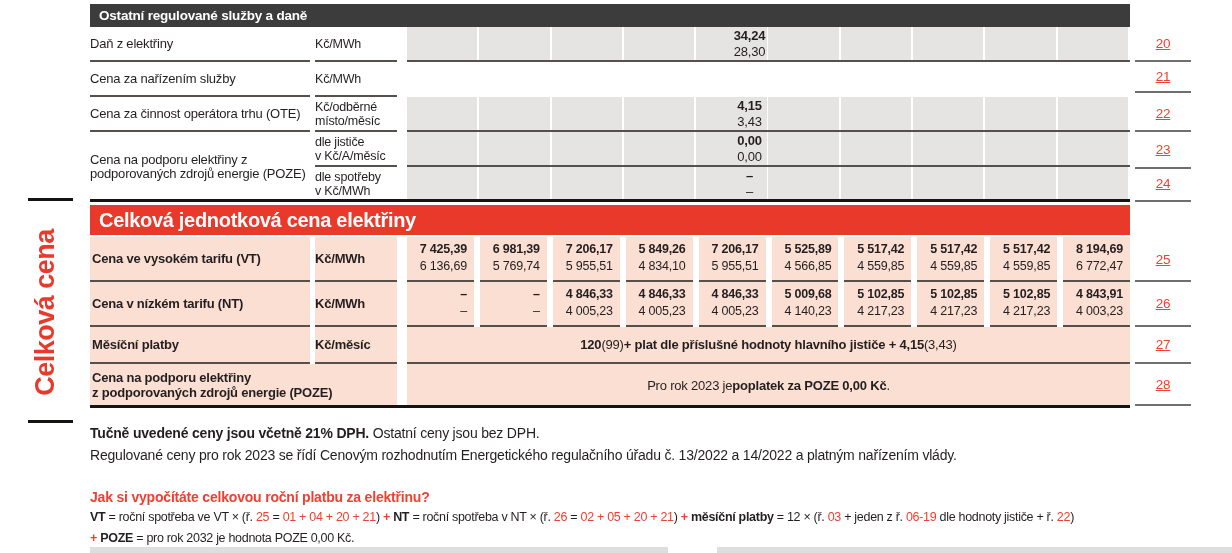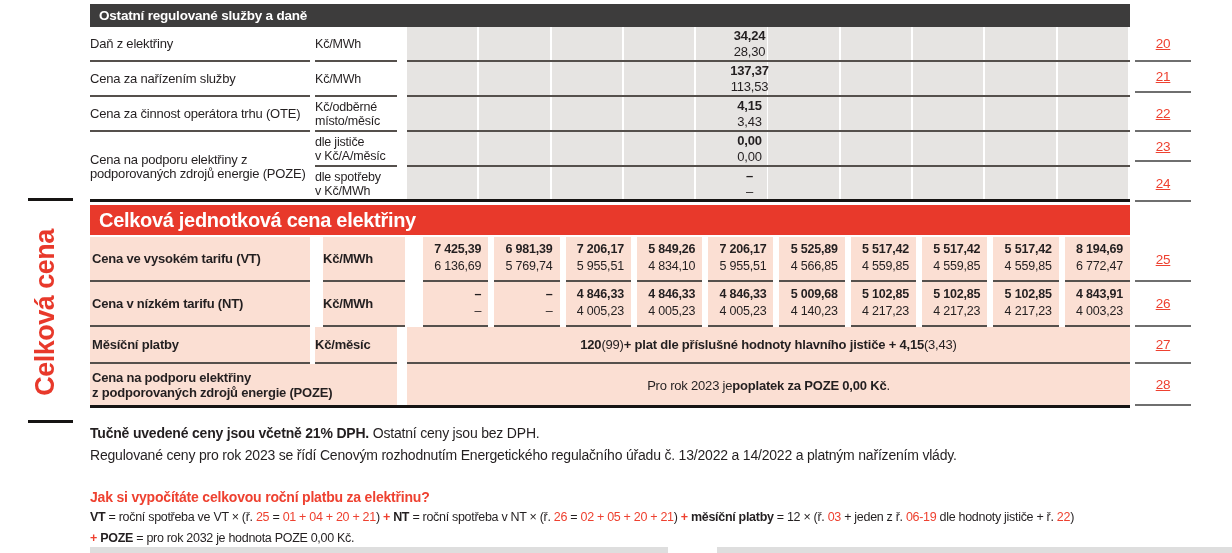--- a/index.html
+++ b/index.html
@@ -42,38 +42,38 @@
   .bar-top-table{top:199px;}
   .bar-main-table{top:405px;}
 
   
   .red-header{position:absolute;left:90px;top:205px;width:1040px;height:30px;background:var(--red-bg);
     color:#fff;font-weight:bold;font-size:20px;display:flex;align-items:center;padding-left:9px;letter-spacing:-0.3px;}
 
   
   .main-table{position:absolute;left:90px;top:237px;width:1040px;}
   .mt-row{display:flex;}
-  .row-h45{height:45px;gap:8px;} .row-h37{height:37px;} .row-h44{height:44px;}
+  .row-h45{height:45px;} .row-h37{height:37px;} .row-h44{height:44px;}
   .mt-label{width:220px;background:var(--pink);display:flex;align-items:center;font-weight:bold;
     font-size:13px;border-bottom:2px solid var(--separator);line-height:15px;white-space:pre-line;padding-left:2px;}
   .mt-label.wide{width:307px;}
   .mt-unit{width:82px;margin-left:5px;background:var(--pink);display:flex;align-items:center;
     font-weight:bold;font-size:13px;border-bottom:2px solid var(--separator);}
   .mt-cells{flex:1;margin-left:10px;display:flex;gap:6px;}
   .mt-cell{flex:1;background:var(--pink);border-bottom:2px solid var(--separator);
     text-align:right;padding:4px 7px 0 0;font-size:12.5px;line-height:17px;}
   .c-top{font-weight:bold;}
   .mt-wide-val{flex:1;margin-left:10px;background:var(--pink);border-bottom:2px solid var(--separator);
     display:flex;align-items:center;justify-content:center;font-size:13px;}
 
   
   .row-no{position:absolute;left:1135px;width:56px;display:flex;align-items:center;justify-content:center;
     color:var(--red-text);font-size:13.5px;border-bottom:2px solid #6f6f6f;text-decoration:underline;}
   .n20{top:27px;height:35px;} .n21{top:62px;height:31px;} .n22{top:97px;height:35px;}
-  .n23{top:132px;height:30px;} .n24{top:167px;height:35px;}
+  .n23{top:132px;height:37px;} .n24{top:167px;height:35px;}
   .n25{top:238px;height:44px;} .n26{top:282px;height:45px;}
   .n27{top:327px;height:37px;} .n28{top:364px;height:42px;}
 
   
   .foot{position:absolute;left:90px;font-size:14px;white-space:nowrap;}
   .note1{top:425px;} .note2{top:447px;}
   .question{top:489px;color:var(--red-text);font-weight:bold;}
   .formula1{top:510px;font-size:12.5px;letter-spacing:-0.3px;}
   .formula2{top:531px;font-size:12.5px;letter-spacing:-0.3px;}
   .s-b{font-weight:bold;} .s-r{font-weight:normal;}
@@ -102,26 +102,20 @@
         <div class="tt-val">
           <div class="v-b">34,24</div>
           <div class="v-r">28,30</div>
         </div>
       </div>
     </div>
 
     <div class="tt-row">
       <div class="tt-label">Cena za nařízením služby</div>
       <div class="tt-unit">Kč/MWh</div>
-      <div class="tt-values">
-        <div class="tt-val">
-          <div class="v-b">137,37</div>
-          <div class="v-r">113,53</div>
-        </div>
-      </div>
     </div>
 
     <div class="tt-row">
       <div class="tt-label">Cena za činnost operátora trhu (OTE)</div>
       <div class="tt-unit">Kč/odběrné
 místo/měsíc</div>
       <div class="tt-values">
         <div class="tt-val">
           <div class="v-b">4,15</div>
           <div class="v-r">3,43</div>

